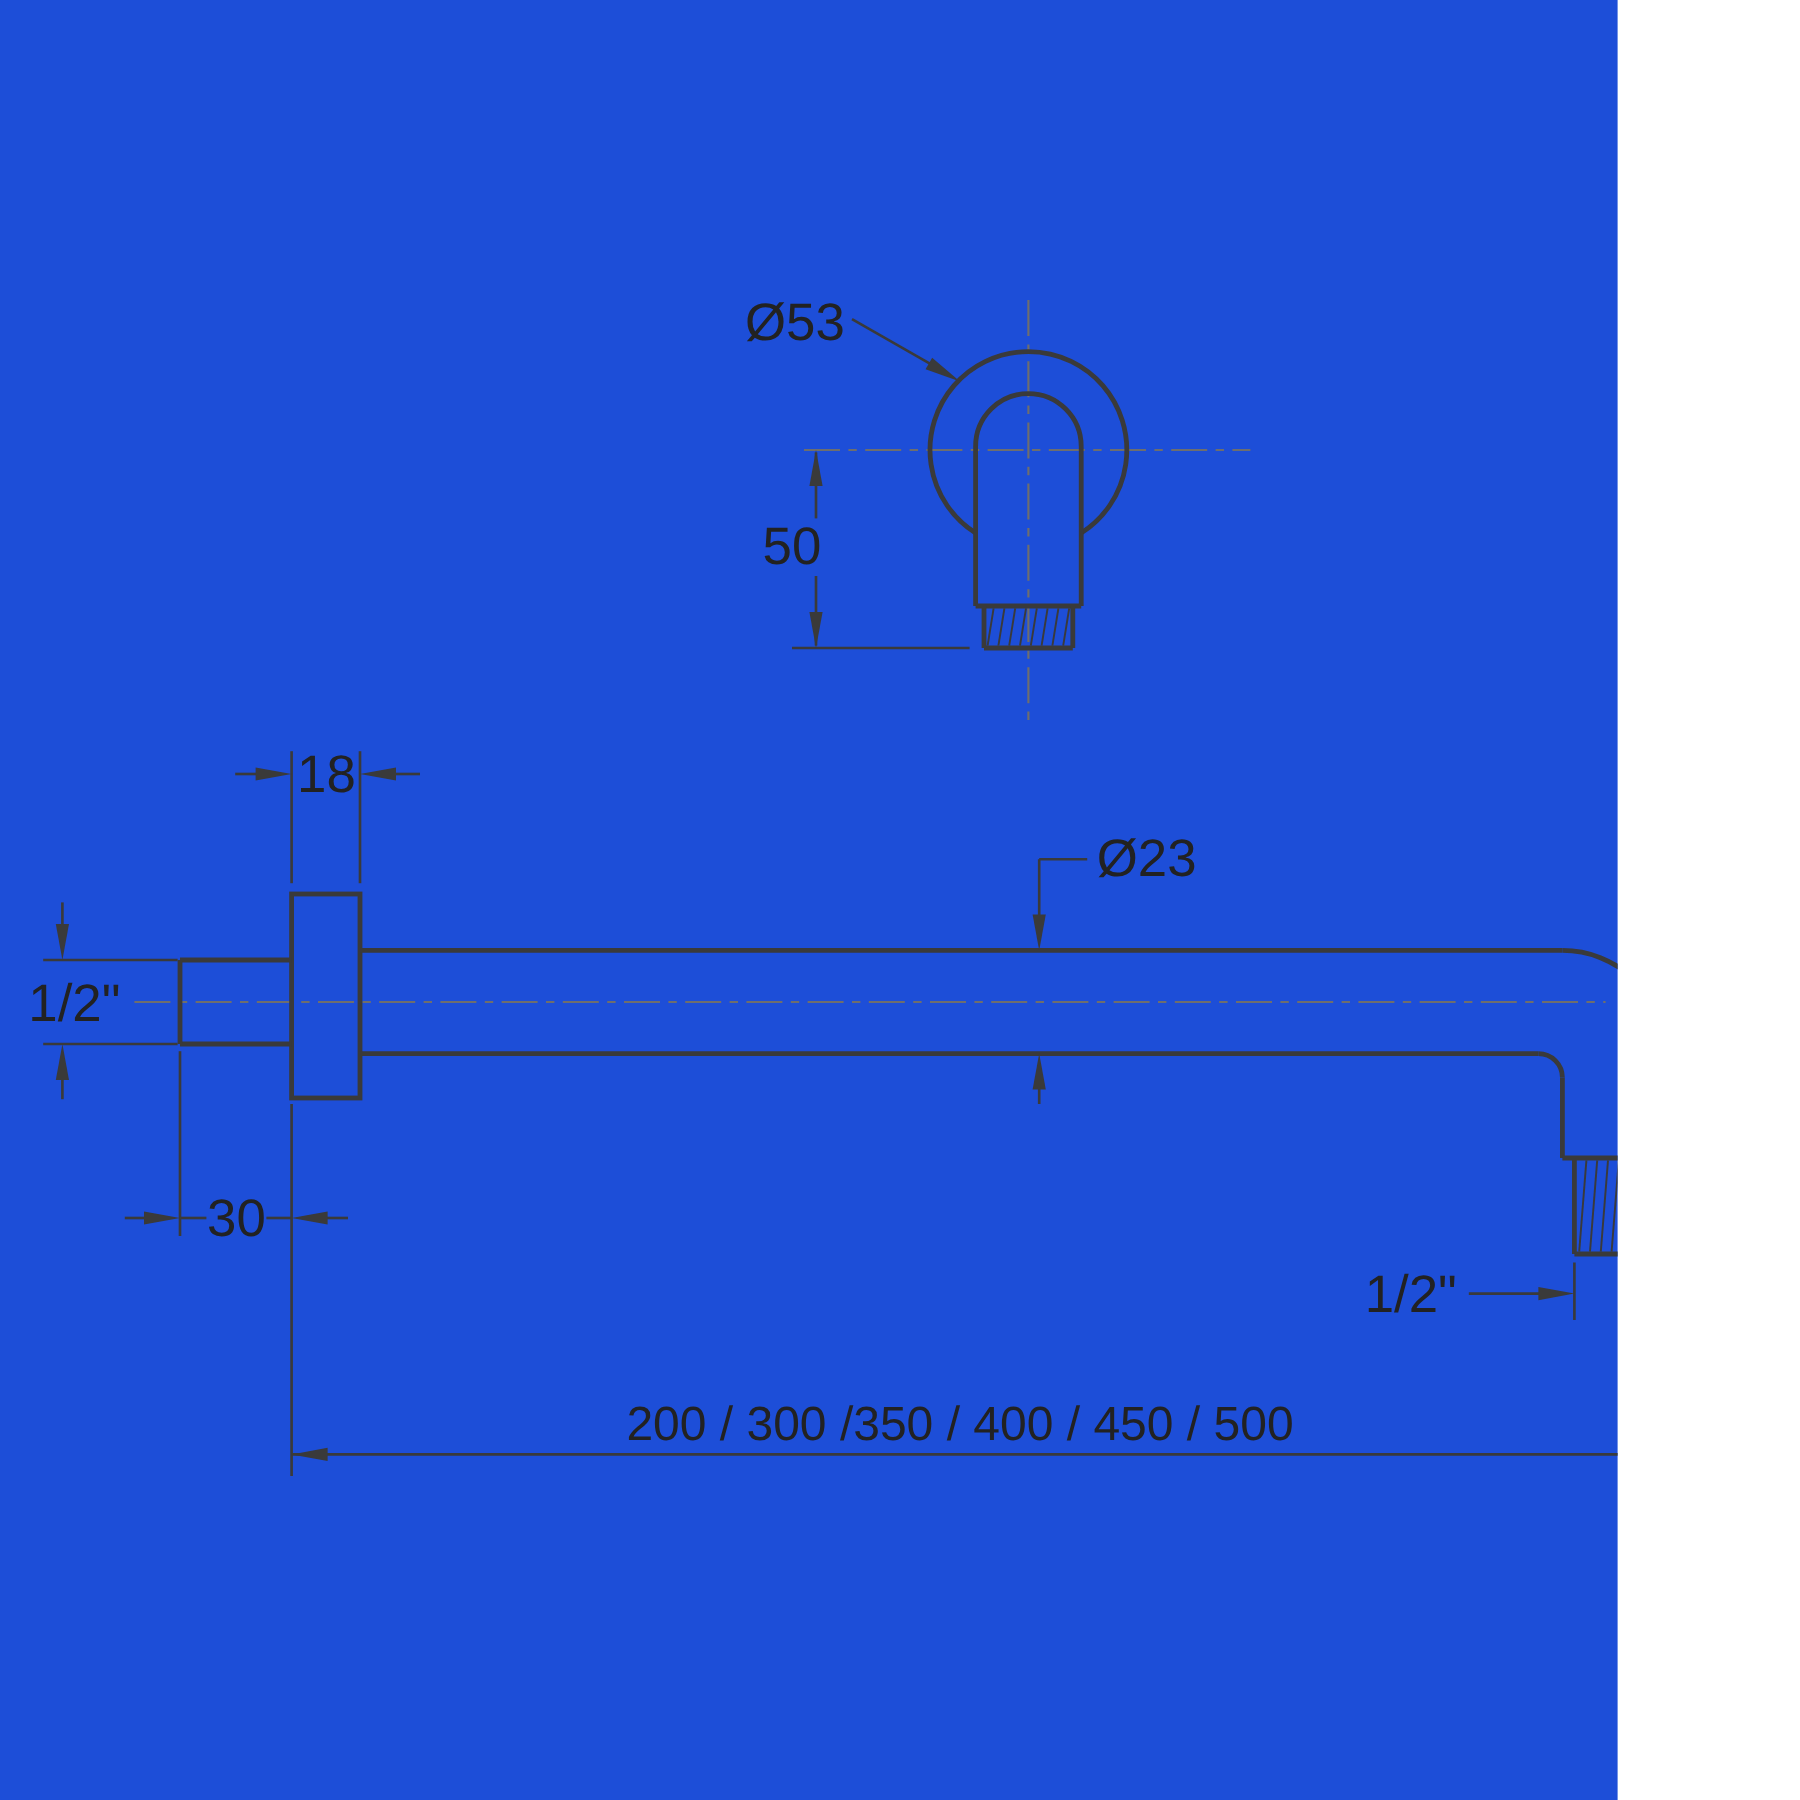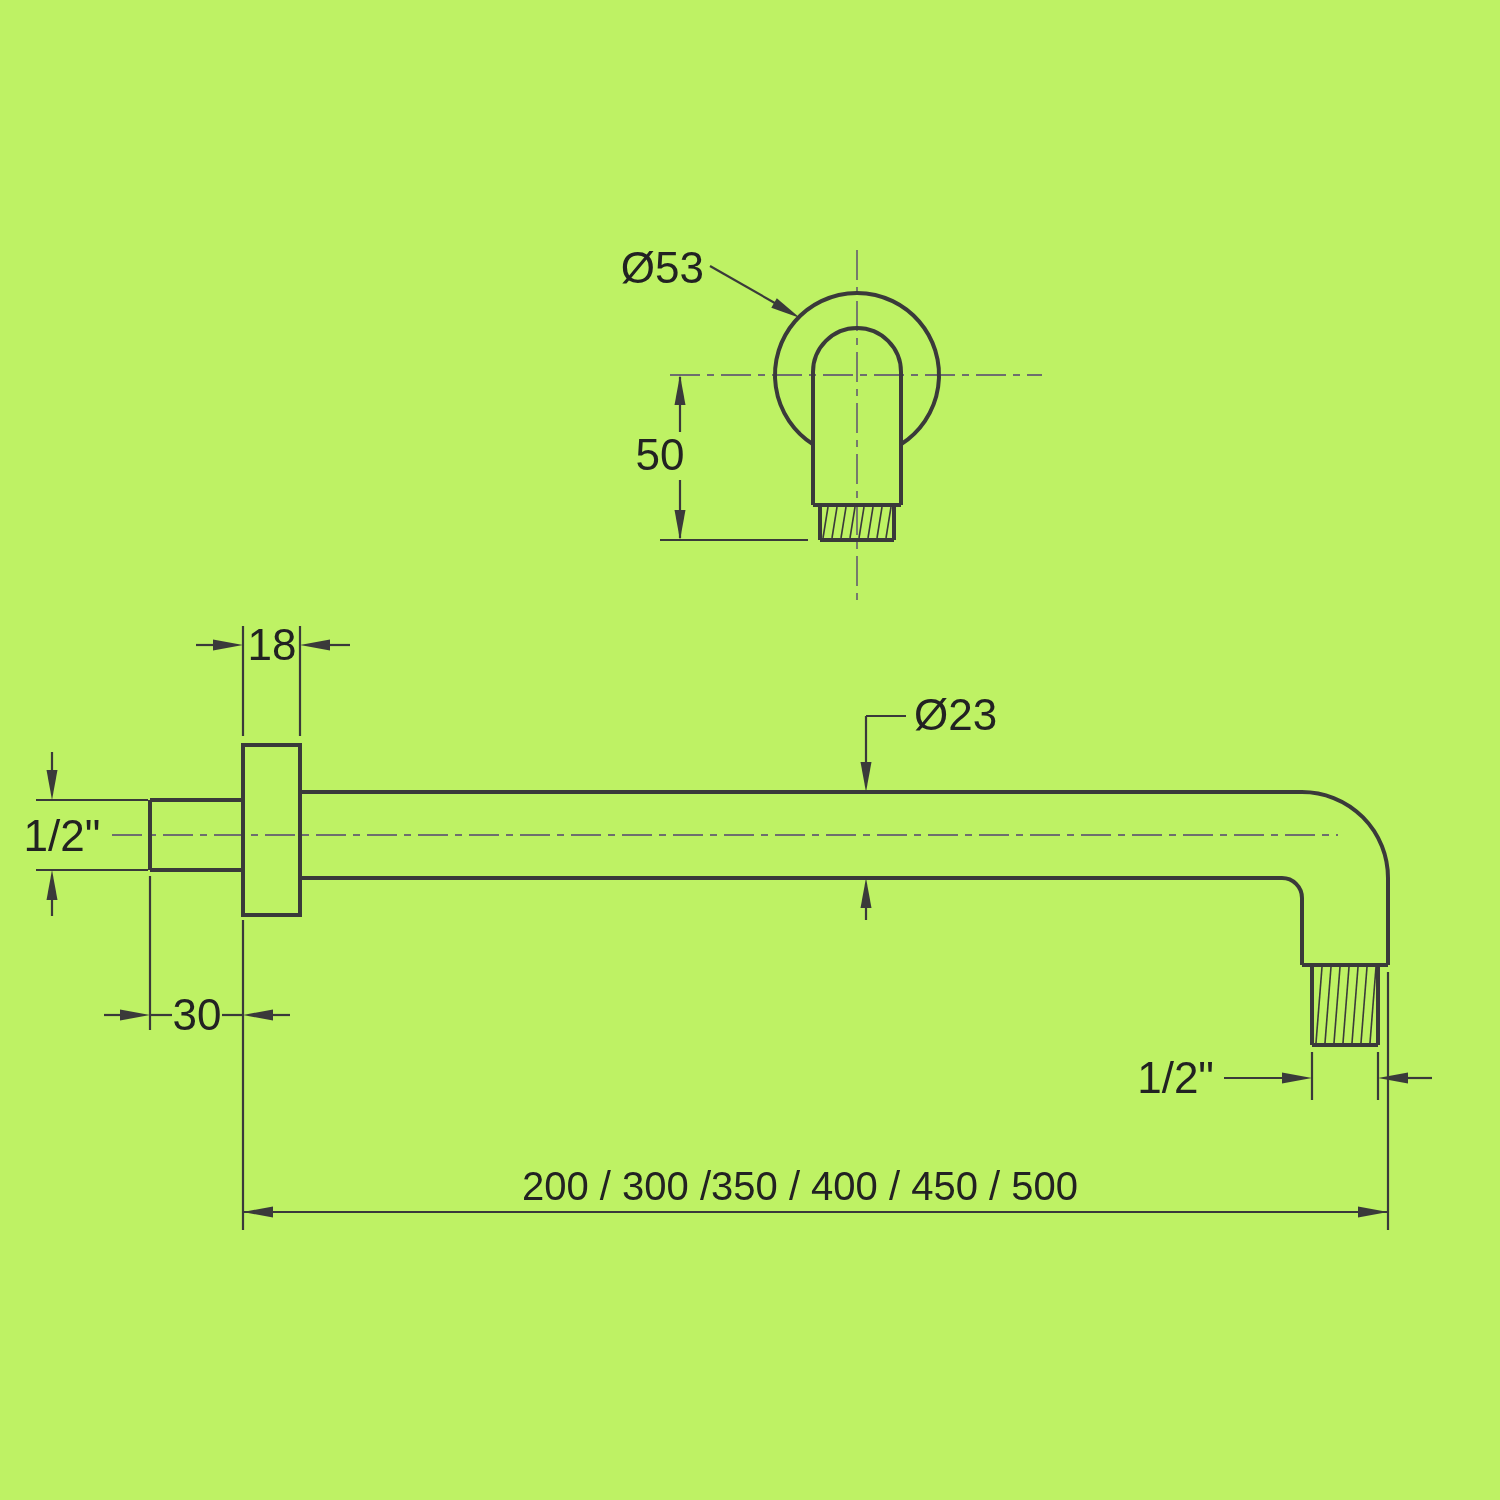--- a/index.html
+++ b/index.html
@@ -3,23 +3,23 @@
 <meta charset="utf-8">
 <style>
   html, body {
     margin: 0;
     padding: 0;
     background: #ffffff;
     font-family: "Liberation Sans", sans-serif;
   }
   .canvas {
     position: relative;
-    width: 1500px;
+    width: 1348px;
     height: 1500px;
-    background: #bef264;
+    background: #1d4ed8;
     overflow: hidden;
   }
   svg { display: block; width: 1500px; height: 1500px; }
 
   
   .obj {
     stroke: #3a3a3a;
     stroke-width: 4;
     fill: none;
     stroke-linecap: butt;

